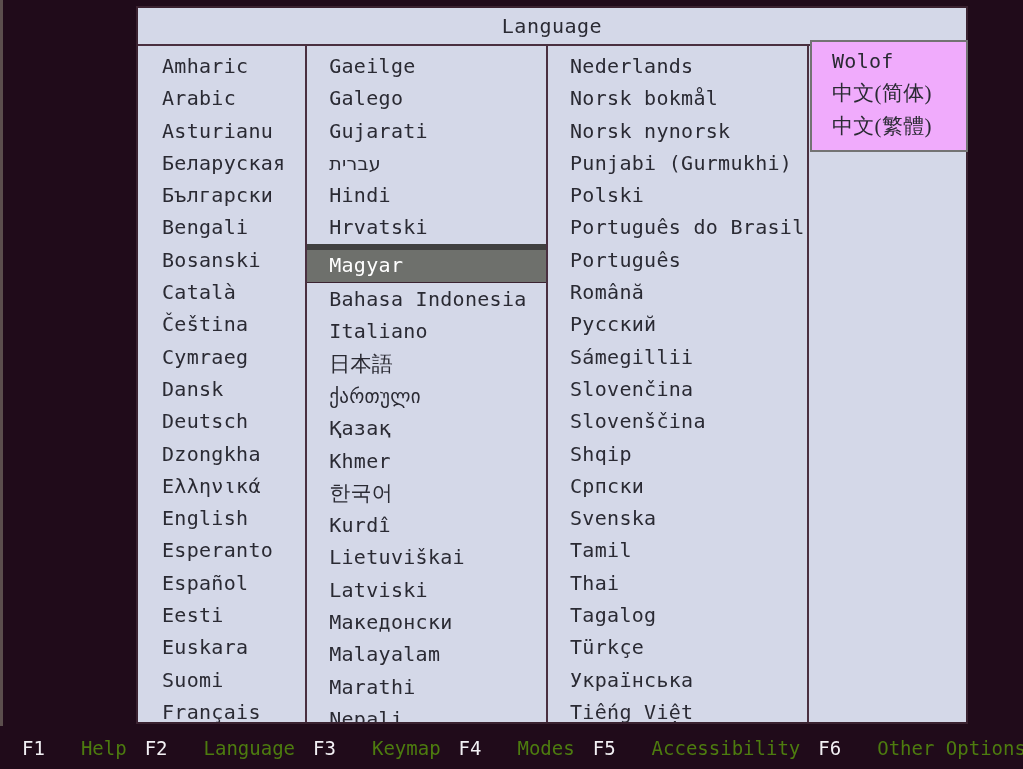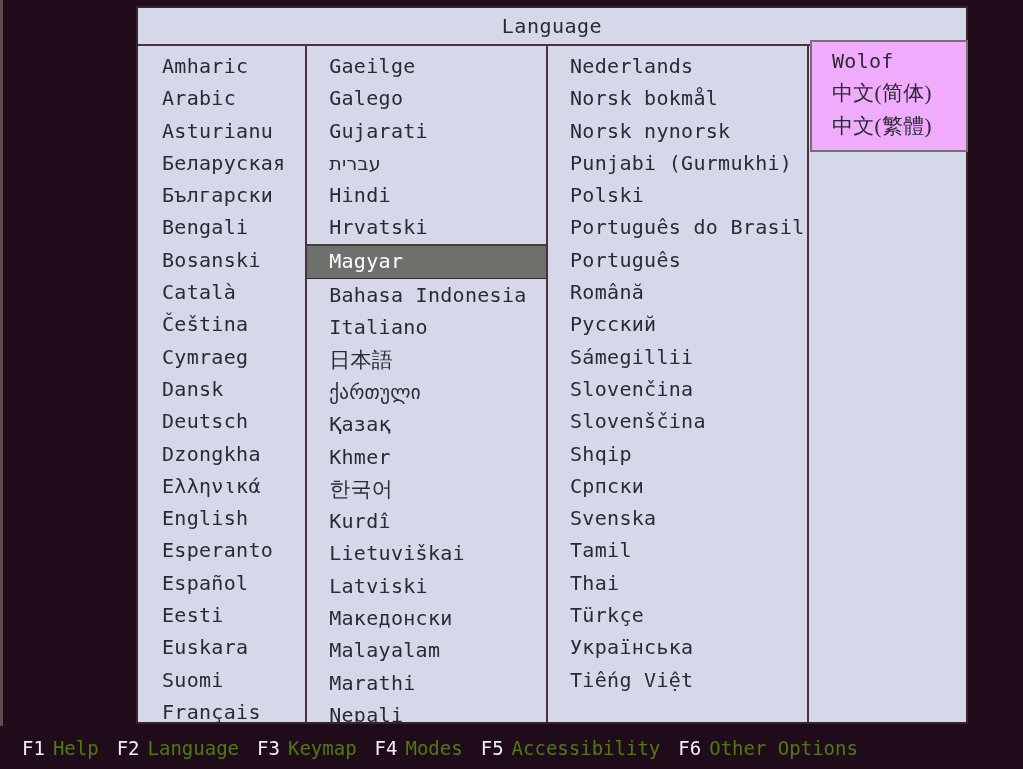--- a/index.html
+++ b/index.html
@@ -83,21 +83,21 @@
     white-space: nowrap;
     overflow: hidden;
     letter-spacing: 0.3px;
   }
   #col-1 .lang-item { padding-left: 22px; }
   #col-2 .lang-item { padding-left: 22px; }
 
   .lang-item.selected {
     background: #6e706c;
     color: #ffffff;
-    border-top: 2px solid #404040;
+    border-top: 6px solid #404040;
     border-bottom: 1px solid #3a2230;
     height: 32.3px;
     line-height: 30.3px;
   }
 
   .cjk {
     font-family: Liberation Serif, serif;
     font-size: 21px;
   }
   .indic {
@@ -133,20 +133,21 @@
     padding-left: 22px;
     box-sizing: border-box;
     background: #200b1a;
   }
   .fkey-entry {
     display: flex;
     align-items: baseline;
     margin-right: 18px;
     font-size: 19px;
     white-space: nowrap;
+    gap: 28px;
   }
   .fkey-code {
     color: #f2f0f4;
     margin-right: 8px;
   }
   .fkey-label {
     color: #4d7c0f;
   }
 </style>
 </head>
@@ -218,20 +219,21 @@
         <div class="lang-item">Română</div>
         <div class="lang-item">Русский</div>
         <div class="lang-item">Sámegillii</div>
         <div class="lang-item">Slovenčina</div>
         <div class="lang-item">Slovenščina</div>
         <div class="lang-item">Shqip</div>
         <div class="lang-item">Српски</div>
         <div class="lang-item">Svenska</div>
         <div class="lang-item">Tamil</div>
         <div class="lang-item">Thai</div>
+        <div class="lang-item">Tagalog</div>
         <div class="lang-item">Türkçe</div>
         <div class="lang-item">Українська</div>
         <div class="lang-item">Tiếng Việt</div>
       </div>
     <div class="lang-column" id="col-3"></div>
   </div>
 
 </div>
 
 <div id="overflow-panel">

